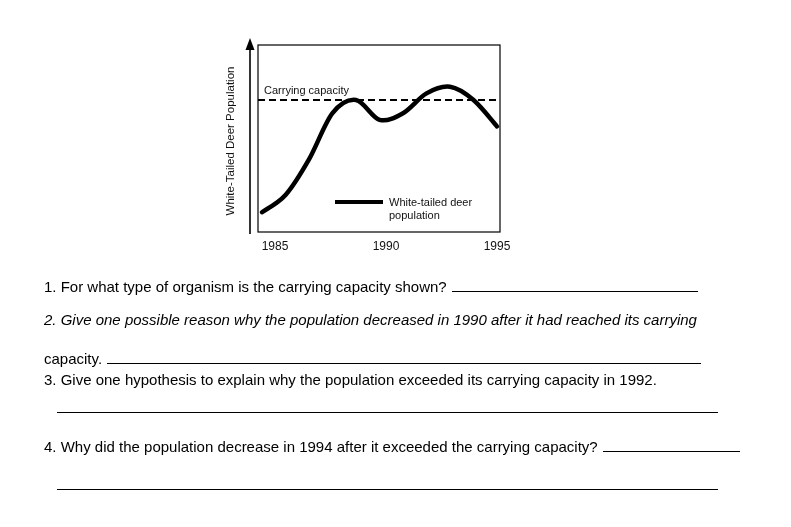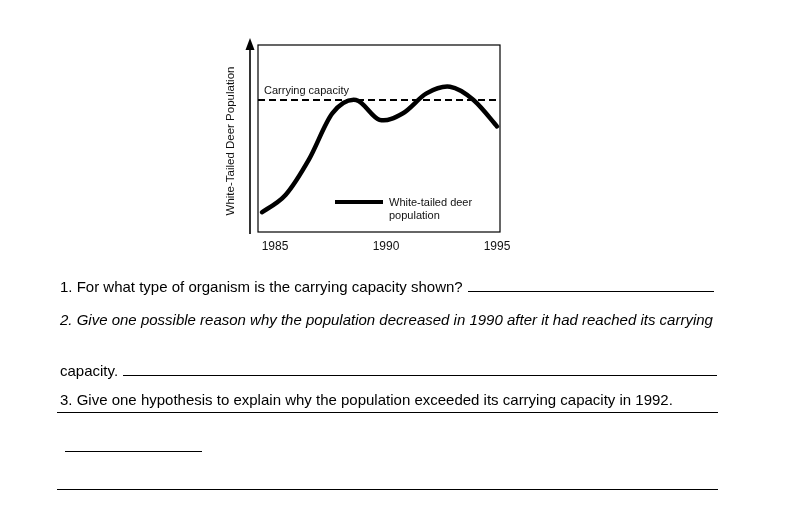--- a/index.html
+++ b/index.html
@@ -19,21 +19,21 @@
   .abs { position: absolute; }
 
   
   .chart-wrap { left: 220px; top: 14px; width: 292px; height: 242px; }
   .chart-wrap svg text {
     font-family: "Liberation Sans", sans-serif;
     fill: #111111;
   }
 
   
-  .qline { left: 60px; white-space: nowrap; line-height: 19px; }
+  .qline { left: 44px; white-space: nowrap; line-height: 19px; }
   .blank {
     display: inline-block;
     border-bottom: 1px solid #000;
     height: 15px;
     margin-left: 5px;
     vertical-align: baseline;
   }
   .blank-q1 { width: 246px; }
   .blank-q2 { width: 594px; }
   .blank-q4 { width: 137px; }
@@ -76,29 +76,29 @@
   </div>
 
   <div class="abs qline" style="top: 276px;">
     <span>1. For what type of organism is the carrying capacity shown?</span><span class="blank blank-q1"></span>
   </div>
 
   <div class="abs qline" style="top: 310px; font-style: italic;">
     <span>2. Give one possible reason why the population decreased in 1990 after it had reached its carrying</span>
   </div>
 
-  <div class="abs qline" style="top: 348px; margin-top: 12px;">
+  <div class="abs qline" style="top: 348px;">
     <span>capacity.</span><span class="blank blank-q2"></span>
   </div>
 
-  <div class="abs qline" style="top: 370px; margin-top: 20px;">
+  <div class="abs qline" style="top: 370px;">
     <span>3. Give one hypothesis to explain why the population exceeded its carrying capacity in 1992.</span>
   </div>
 
   <div class="rule" style="top: 412px;"></div>
 
   <div class="abs qline" style="top: 436px;">
-    <span class="blank blank-q4"></span>
+    <span>4. Why did the population decrease in 1994 after it exceeded the carrying capacity?</span><span class="blank blank-q4"></span>
   </div>
 
   <div class="rule" style="top: 489px;"></div>
 
 </div>
 
 </body></html>

